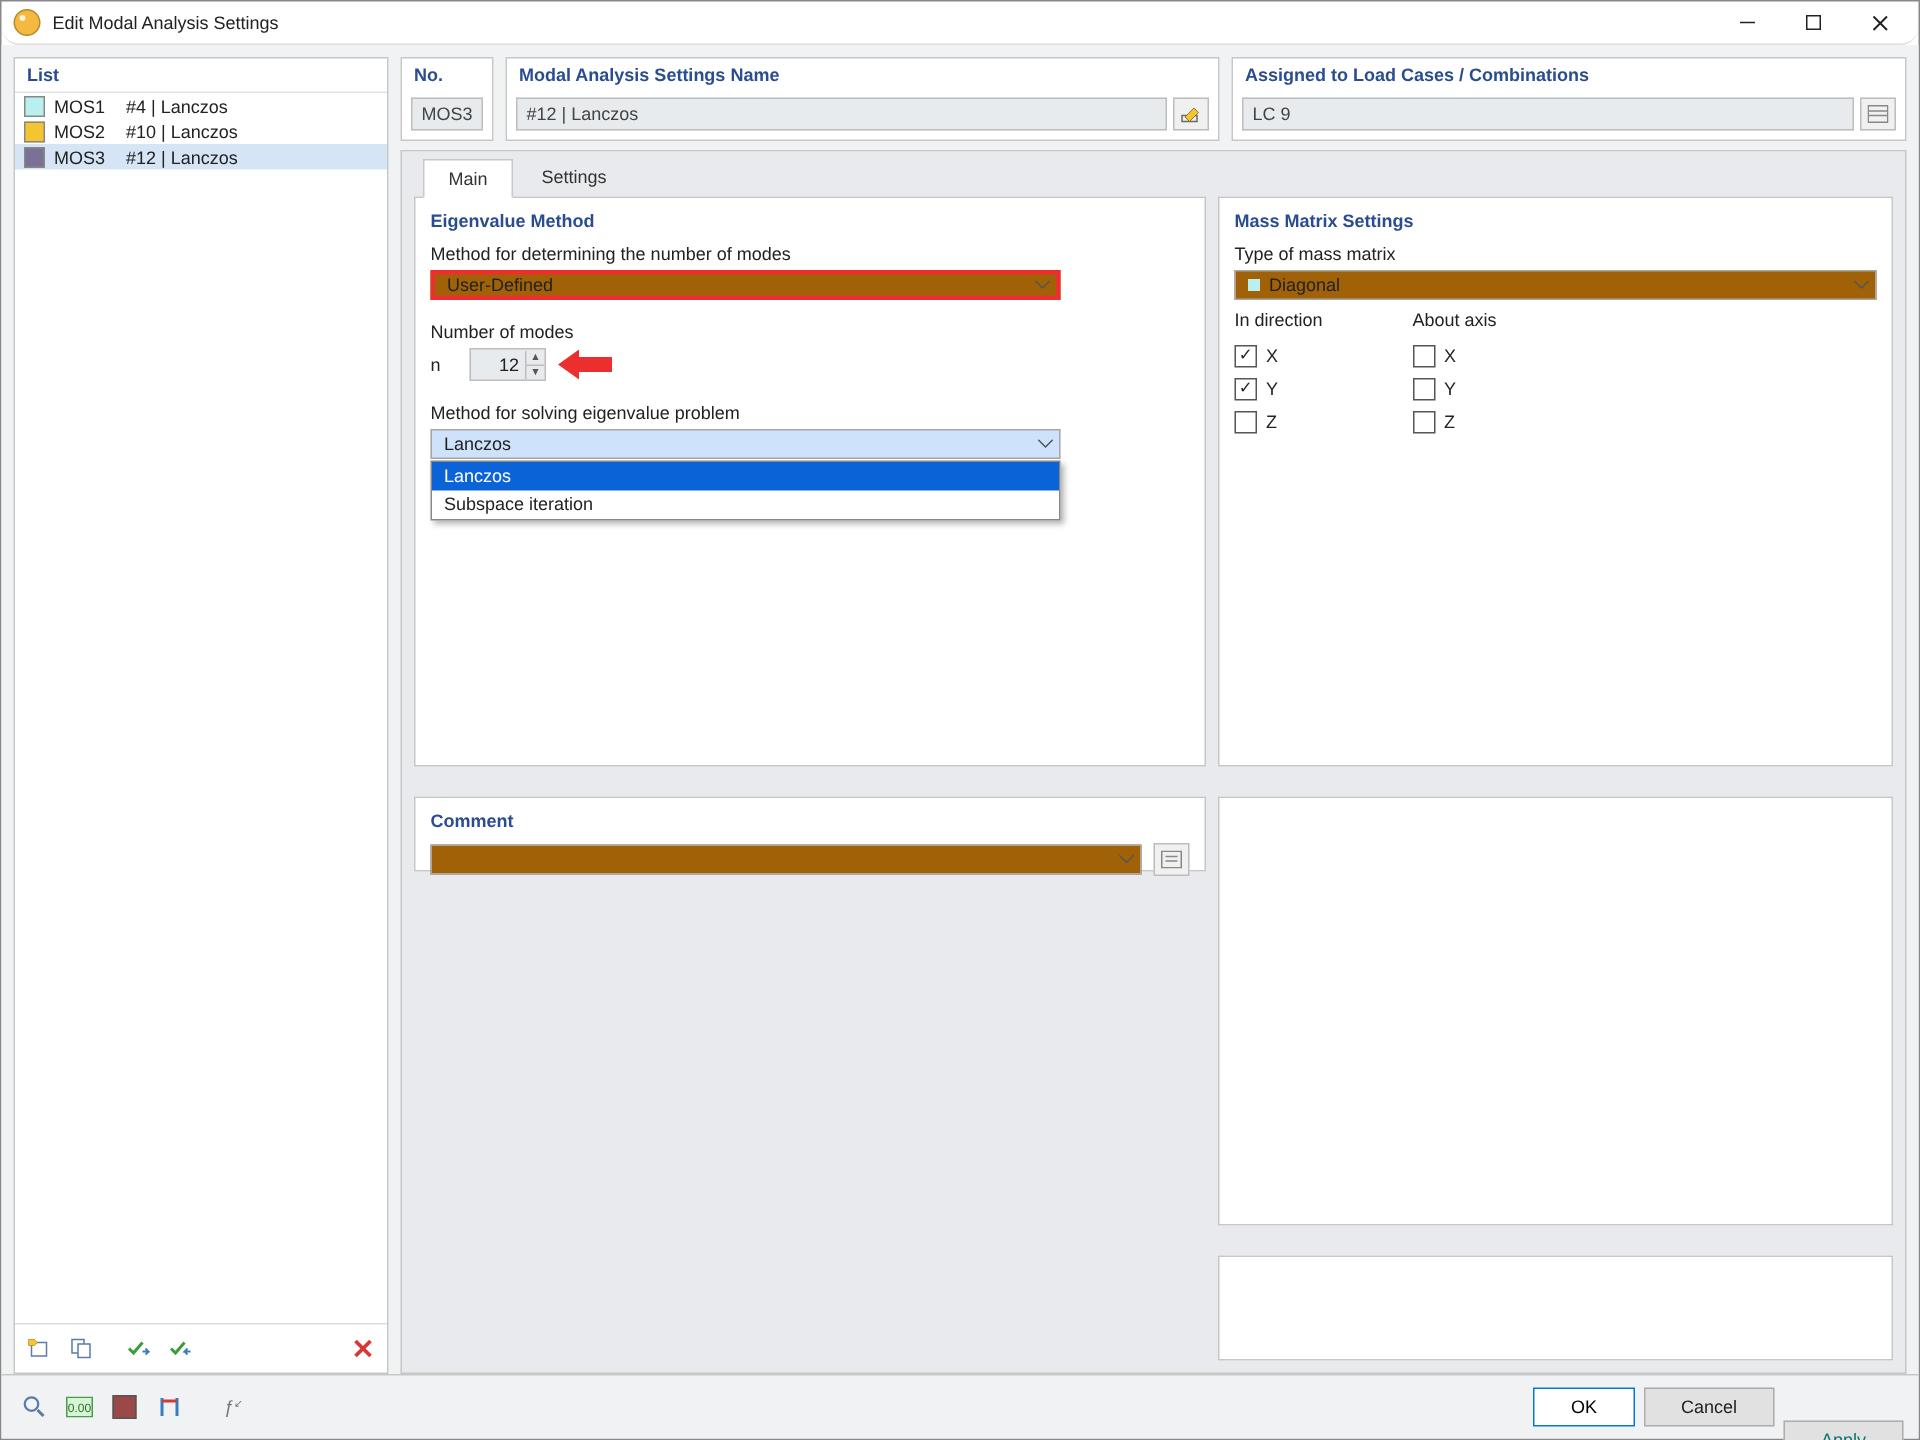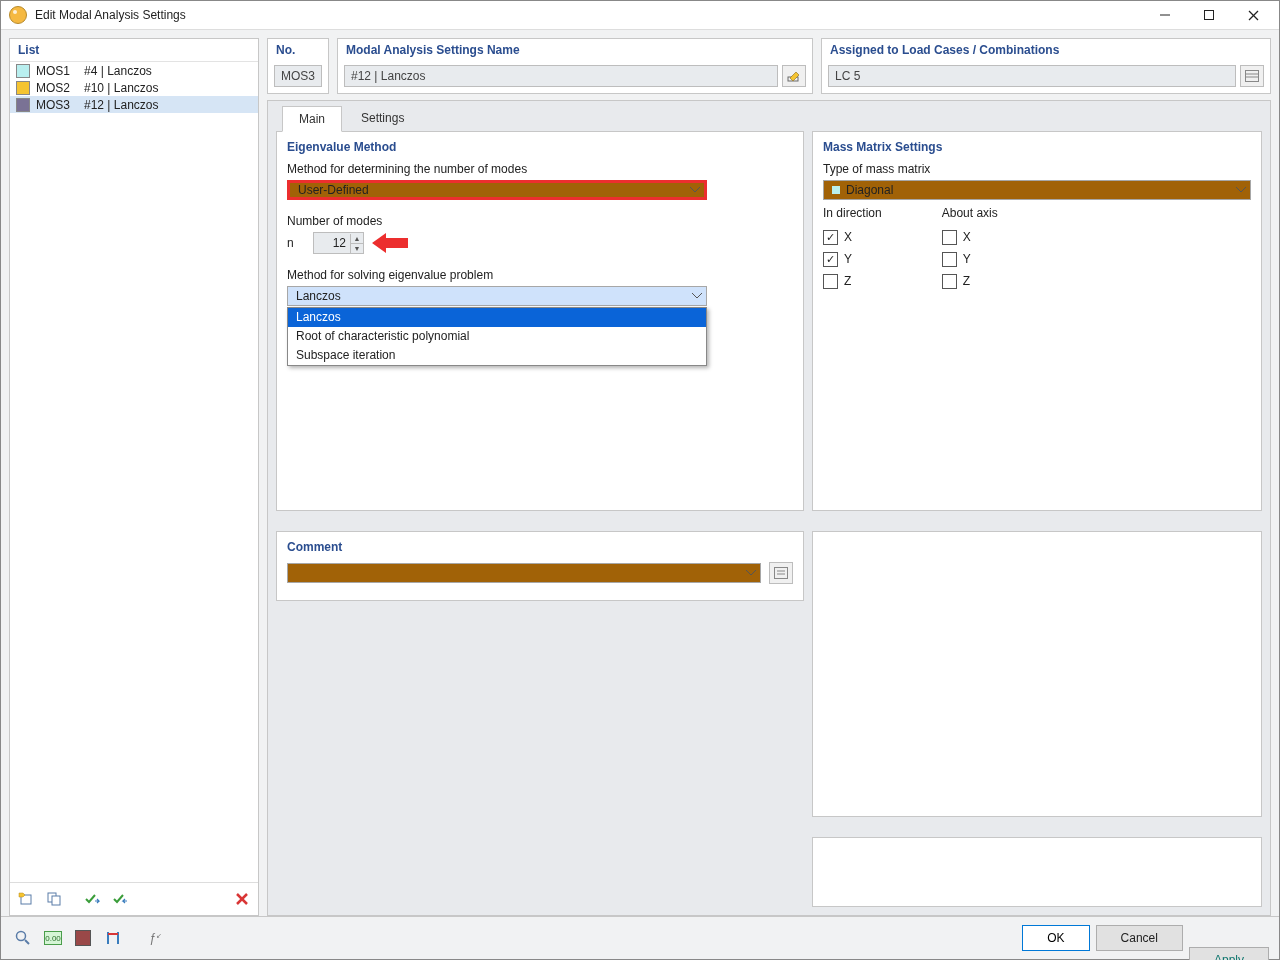--- a/index.html
+++ b/index.html
@@ -1,17 +1,17 @@
 <!DOCTYPE html>
 <html><head>
 <meta charset="utf-8">
 <style>
 html, body { margin:0; padding:0; font-family:"Segoe UI", Tahoma, sans-serif; font-size:12px; color:#222; background:#fff; }
 .window { width:1280px; height:960px; background:#fff; display:flex; flex-direction:column; border:1px solid #888; box-sizing:border-box; }
-.titlebar { height:28px; display:flex; align-items:center; padding:0 4px; border-bottom:1px solid #ddd; }
+.titlebar { height:28px; display:flex; align-items:center; padding:0 4px; border-bottom:1px solid #ddd;border-radius:12px; }
 .titlebar .title { flex:1; font-size:12px; padding-left:4px; }
 .titlebar .winbtn { width:44px; height:26px; display:flex; align-items:center; justify-content:center; }
 .appicon { width:16px; height:16px; background:#f5b942; border-radius:50%; border:1px solid #b78a2a; position:relative; overflow:hidden; margin:0 4px; }
 .appicon::before { content:''; position:absolute; top:3px; left:3px; width:4px; height:4px; background:#fff; border-radius:50%; opacity:0.8; }
 .body-area { flex:1; display:flex; padding:8px 8px 0 8px; gap:8px; min-height:0; background:#f1f2f3; }
 .left-pane { width:248px; display:flex; flex-direction:column; border:1px solid #c7c7c7; background:#fff; }
 .pane-header { padding:4px 8px; color:#2a4d8f; font-weight:600; border-bottom:1px solid #e3e3e3; }
 .list { flex:1; overflow:auto; }
 .list-row { display:flex; align-items:center; height:17px; padding:0 6px; gap:6px; cursor:default; }
 .list-row.selected { background:#d6e5f5; }
@@ -166,21 +166,21 @@
               <svg width="14" height="14">
                   <rect x="1" y="8" width="10" height="4" fill="none" stroke="#6a6a6a"></rect>
                   <path d="M9 3 l3 3 l-6 6 l-3 -3 z" fill="#f5c431" stroke="#8a6a1a" stroke-width="0.6"></path>
                 </svg>
             </div>
           </div>
         </div>
         <div class="header-field hf-assign">
           <div class="hlabel">Assigned to Load Cases / Combinations</div>
           <div class="hvalue-row">
-            <div class="text-input">LC 5</div>
+            <div class="text-input">LC 9</div>
             <div class="icon-btn">
               <svg width="14" height="12">
                   <rect x="0.5" y="0.5" width="13" height="11" fill="none" stroke="#888"></rect>
                   <line x1="1" y1="4" x2="13" y2="4" stroke="#888"></line>
                   <line x1="1" y1="7" x2="13" y2="7" stroke="#888"></line>
                 </svg>
             </div>
           </div>
         </div>
       </div>
@@ -232,29 +232,28 @@
               <div style="width:420px; position:relative">
                 <div class="combo open">
                   <span>Lanczos</span>
                   <span class="chev">
                     <svg width="10" height="6">
                         <path d="M0 0 L5 5 L10 0" fill="none" stroke="#555"></path>
                       </svg>
                   </span>
                   <div class="dropdown-list">
                     <div class="opt sel">Lanczos</div>
-                    <div class="opt">Root of characteristic polynomial</div>
                     <div class="opt">Subspace iteration</div>
                   </div>
                 </div>
               </div>
             </div>
 
 
-            <div class="panel" style="height:70px">
+            <div class="panel" style="height:50px">
               <div class="panel-title">Comment</div>
               <div class="inline-row">
                 <div class="combo" style="flex:1">
                   <span></span>
                   <span class="chev">
                     <svg width="10" height="6">
                         <path d="M0 0 L5 5 L10 0" fill="none" stroke="#555"></path>
                       </svg>
                   </span>
                 </div>

